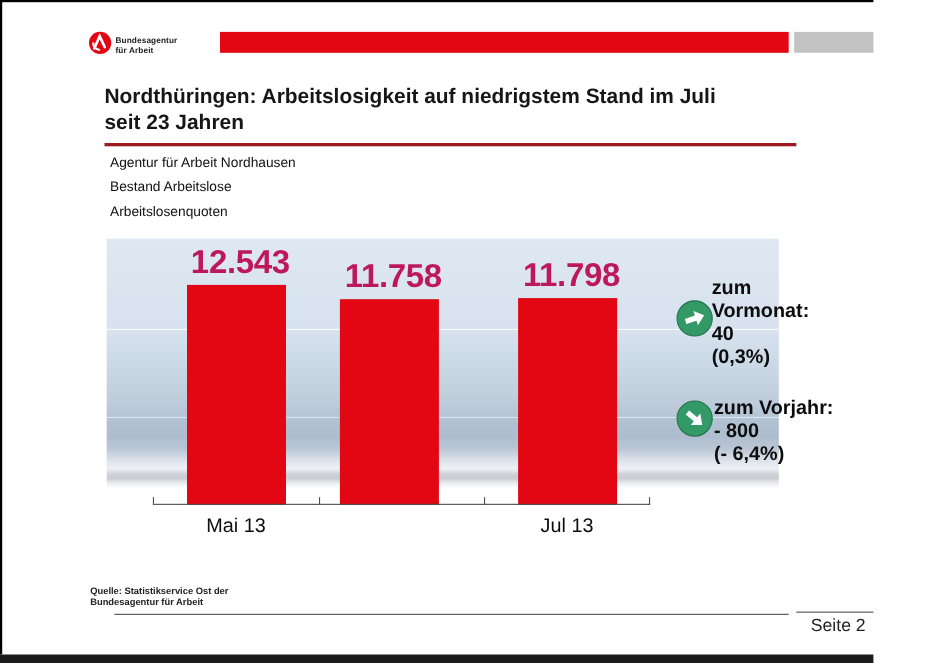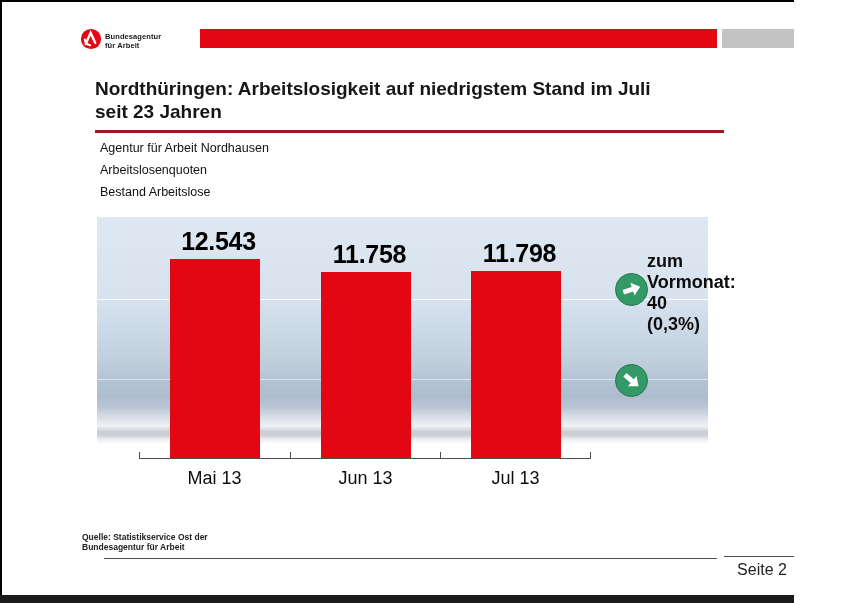--- a/index.html
+++ b/index.html
@@ -23,21 +23,21 @@
   .subtitles{position:absolute;left:100px;top:137px;font-size:12.5px;line-height:22px;color:#111;}
   
   .plot-bg{position:absolute;left:97px;top:217px;width:611px;height:227px;
     background:linear-gradient(180deg,
       #dee8f2 0%, #d7e2ee 37%, #cfdce9 45%, #c2d0de 62%, #b3c2d2 73%,
       #aebdce 79%, #bac6d4 84%, #dde3ea 89%, #eef1f5 92%, #cdd1d6 94.5%,
       #c9ced4 96%, #eceef0 98%, #ffffff 100%);}
   .gridline{position:absolute;left:97px;width:611px;height:1px;background:rgba(255,255,255,.85);}
   .bar-col{position:absolute;bottom:144px;width:151px;display:flex;flex-direction:column;
            align-items:center;}
-  .bar-value{font-size:25px;font-weight:bold;color:#000000;margin-bottom:3px;letter-spacing:-.3px;margin-left:8px;}
+  .bar-value{font-size:30px;font-weight:bold;color:#be185d;margin-bottom:3px;letter-spacing:-.3px;margin-left:8px;}
   .bar{width:90px;background:#e30613;}
   .axis-line{position:absolute;left:139px;top:458px;width:452px;height:1px;background:#4d4d4d;}
   .tick{position:absolute;top:452px;width:1px;height:7px;background:#4d4d4d;}
   .cat-label{position:absolute;top:468px;width:151px;text-align:center;font-size:18px;
              font-weight:normal;color:#0d0d0d;}
   
   .ann-icon{position:absolute;width:33px;height:33px;border-radius:50%;background:#339966;
             border:1px solid #23744d;box-sizing:border-box;display:flex;align-items:center;
             justify-content:center;}
   .ann-icon svg{width:23px;height:23px;}
@@ -76,68 +76,72 @@
   <div class="hdr-gray"></div>
 
   <div class="title">
     <div>Nordthüringen: Arbeitslosigkeit auf niedrigstem Stand im Juli</div>
     <div>seit 23 Jahren</div>
   </div>
   <div class="title-rule"></div>
 
   <div class="subtitles">
     <div>Agentur für Arbeit Nordhausen</div>
+    <div>Bestand Arbeitslose</div>
     <div>Arbeitslosenquoten</div>
-    <div>Bestand Arbeitslose</div>
   </div>
 
   <div class="plot-bg"></div>
   <div class="gridline" style="top:299px;"></div>
   <div class="gridline" style="top:379px;background:rgba(255,255,255,.55);"></div>
 
   <div class="bar-col" style="left:139px;">
     <div class="bar-value">12.543</div>
     <div class="bar" style="height: 200px; background: rgb(227, 6, 19);"></div>
   </div>
-  <div class="bar-col" style="left:290px;justify-content:space-between;">
+  <div class="bar-col" style="left:278px;justify-content:space-between;">
     <div class="bar-value">11.758</div>
     <div class="bar" style="height: 187.5px; background: rgb(227, 6, 19);"></div>
   </div>
   <div class="bar-col" style="left:440px;">
     <div class="bar-value">11.798</div>
     <div class="bar" style="height: 188.1px; background: rgb(227, 6, 19);"></div>
   </div>
 
   <div class="axis-line"></div>
   <div class="tick" style="left:139px;"></div>
   <div class="tick" style="left:290px;"></div>
   <div class="tick" style="left:440px;"></div>
   <div class="tick" style="left:590px;"></div>
 
   <div class="cat-label" style="left:139px;">Mai 13</div>
-  <div class="cat-label" style="left:290px;">Jun 13</div>
   <div class="cat-label" style="left:440px;">Jul 13</div>
 
   <div class="ann-icon" style="left:615px;top:273px;">
     <svg viewBox="0 0 24 24" style="transform:rotate(-18deg);">
       <path d="M3 9.5 L13 9.5 L13 5 L21.5 12 L13 19 L13 14.5 L3 14.5 Z" fill="#ffffff"></path>
     </svg>
   </div>
   <div class="ann-text" style="left:647px;top:251px;">
     <div>zum</div>
     <div>Vormonat:</div>
     <div>40</div>
     <div>(0,3%)</div>
   </div>
 
   <div class="ann-icon" style="left:615px;top:364px;">
     <svg viewBox="0 0 24 24" style="transform:rotate(40deg);">
       <path d="M3 9.5 L13 9.5 L13 5 L21.5 12 L13 19 L13 14.5 L3 14.5 Z" fill="#ffffff"></path>
     </svg>
   </div>
+  <div class="ann-text" style="left:649px;top:360px;">
+    <div>zum Vorjahr:</div>
+    <div>- 800</div>
+    <div>(- 6,4%)</div>
+  </div>
 
   <div class="source">
     <div>Quelle: Statistikservice Ost der</div>
     <div>Bundesagentur für Arbeit</div>
   </div>
   <div class="footer-line"></div>
   <div class="page-line"></div>
   <div class="page-num">Seite 2</div>
 
 </div>

